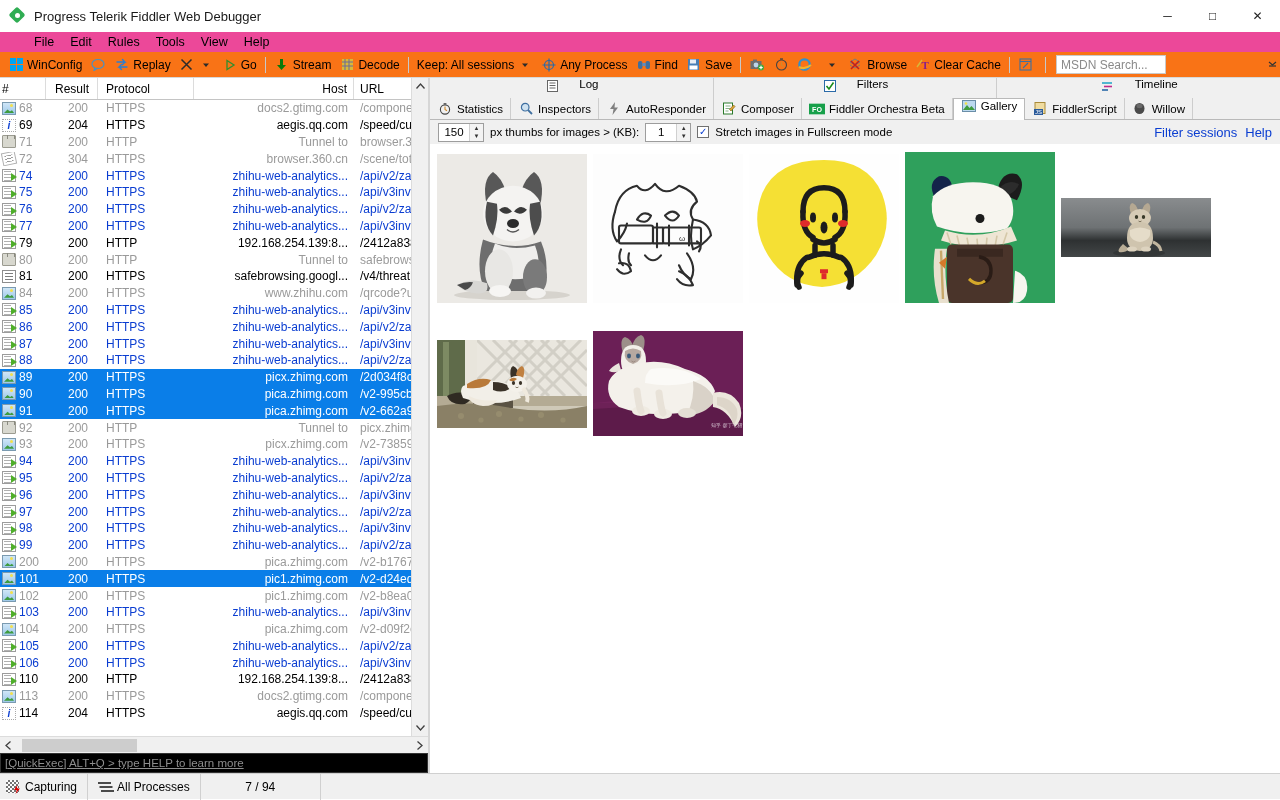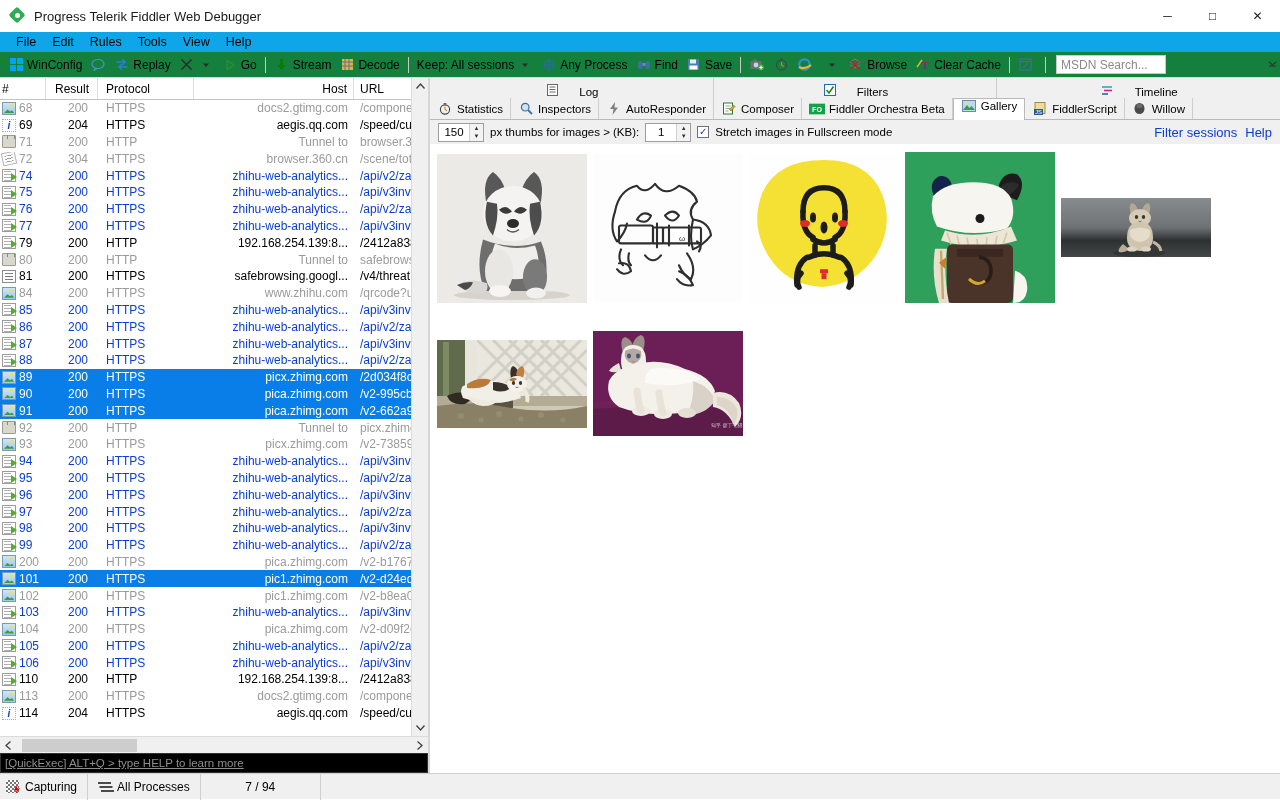--- a/index.html
+++ b/index.html
@@ -32,28 +32,28 @@
   .title-text { font-size:13px; color:#1a1a1a; }
   .win-controls { margin-left:auto; display:flex; height:32px; }
   .win-btn {
     width:45px; height:32px; display:flex; align-items:center; justify-content:center;
     font-size:12px; color:#202020;
   }
 
   
   .menubar {
     height:20px; display:flex; align-items:center;
-    padding-left:8px; background:#0ea5e9; font-size:12.5px;
+    padding-left:26px; background:#ec4899; font-size:12.5px;
   }
   .menu-item { padding:2px 8px; color:#000; }
 
   
   .toolbar {
     height:26px; display:flex; align-items:center;
-    background:#15803d; padding-left:4px; font-size:12px;
+    background:#f97316; padding-left:4px; font-size:12px;
     border-bottom:1px solid #d8d8d8;
     white-space:nowrap; overflow:hidden;
     position:relative;
   }
   .tb {
     display:inline-flex; align-items:center; gap:3px;
     padding:2px 4px; height:22px; color:#000;
   }
   .tb-sep { width:1px; height:16px; background:#c8c8c8; margin:0 4px; }
   .tb-ico { display:inline-flex; align-items:center; justify-content:center; width:16px; height:16px; }
@@ -181,21 +181,21 @@
     display:flex; align-items:center; padding-left:4px; font-size:11.5px;
     border:1px solid #333;
     text-decoration:underline;
   }
 
   
   .tabs-top {
     height:20px; display:flex; background:#f0f0f0; font-size:11.5px;
   }
   .tab-top {
-    flex:1; display:flex; align-items:flex-end; justify-content:center; gap:19px;
+    flex:1; display:flex; align-items:flex-start; justify-content:center; gap:19px;
     border-right:1px solid #cdcdcd; background:#f0f0f0; color:#000;
   }
   .tab-top:last-child { border-right:none; }
 
   .tabs-sub {
     height:22px; display:flex; background:#f0f0f0; font-size:11.5px;
     border-bottom:1px solid #b9b9b9;
   }
   .tab-sub {
     display:flex; align-items:center; gap:4px; padding:0 7px;

